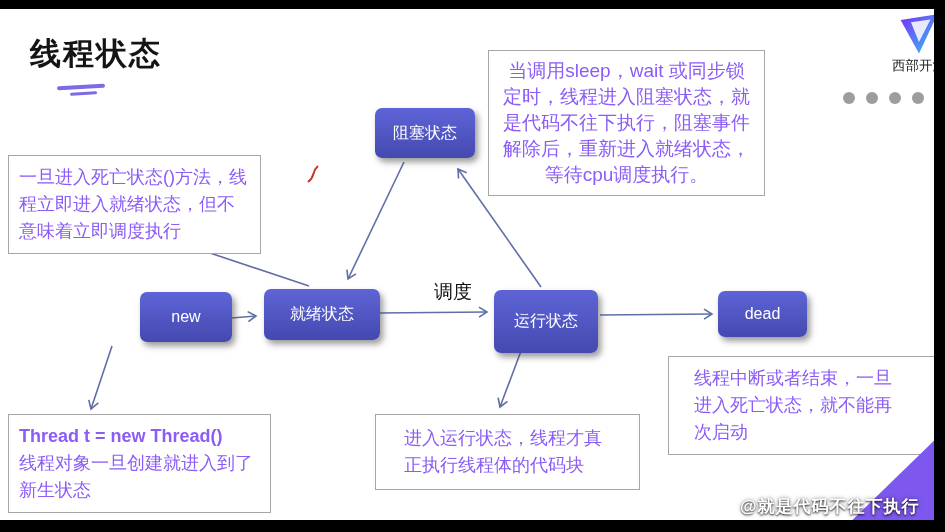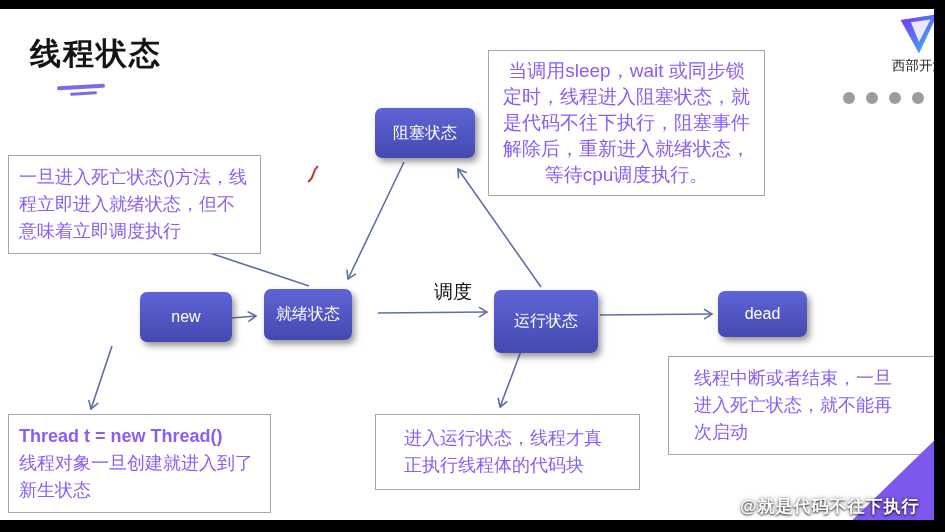--- a/index.html
+++ b/index.html
@@ -20,21 +20,21 @@
   .u1 { left:57px; top:85px; width:48px; height:4px; transform:rotate(-3deg); }
   .u2 { left:70px; top:92px; width:27px; height:3px; transform:rotate(-3deg); }
 
   
   .node { position:absolute; display:flex; align-items:center; justify-content:center;
           color:#fff; font-size:16px; border-radius:7px;
           background:linear-gradient(180deg,var(--node-top,#5e64d6) 0%,var(--node-bottom,#4449b0) 100%);
           box-shadow:3px 4px 6px rgba(70,70,70,.55); z-index:5; }
   .node-blocked { left:375px; top:108px; width:100px; height:50px; }
   .node-new     { left:99px;  top:292px; width:92px;  height:50px;margin-left:41px; }
-  .node-ready   { left:264px; top:289px; width:88px; height:51px; }
+  .node-ready   { left:264px; top:289px; width:116px; height:51px; }
   .node-running { left:494px; top:290px; width:104px; height:63px; }
   .node-dead    { left:718px; top:291px; width:89px;  height:46px; }
 
   
   .note { position:absolute; background:#fff; border:1px solid var(--note-border,#a6a6a6);
           color:#8b5cf6; font-size:18px; line-height:27px; padding:8px 10px; z-index:4; }
   .note-blocked { left:488px; top:50px;  width:277px; min-height:140px; text-align:center;
                   font-size:19px; line-height:26px; padding:7px 10px; }
   .note-start   { left:8px;   top:155px; width:253px; min-height:85px; }
   .note-new     { left:8px;   top:414px; width:263px; min-height:82px; }

